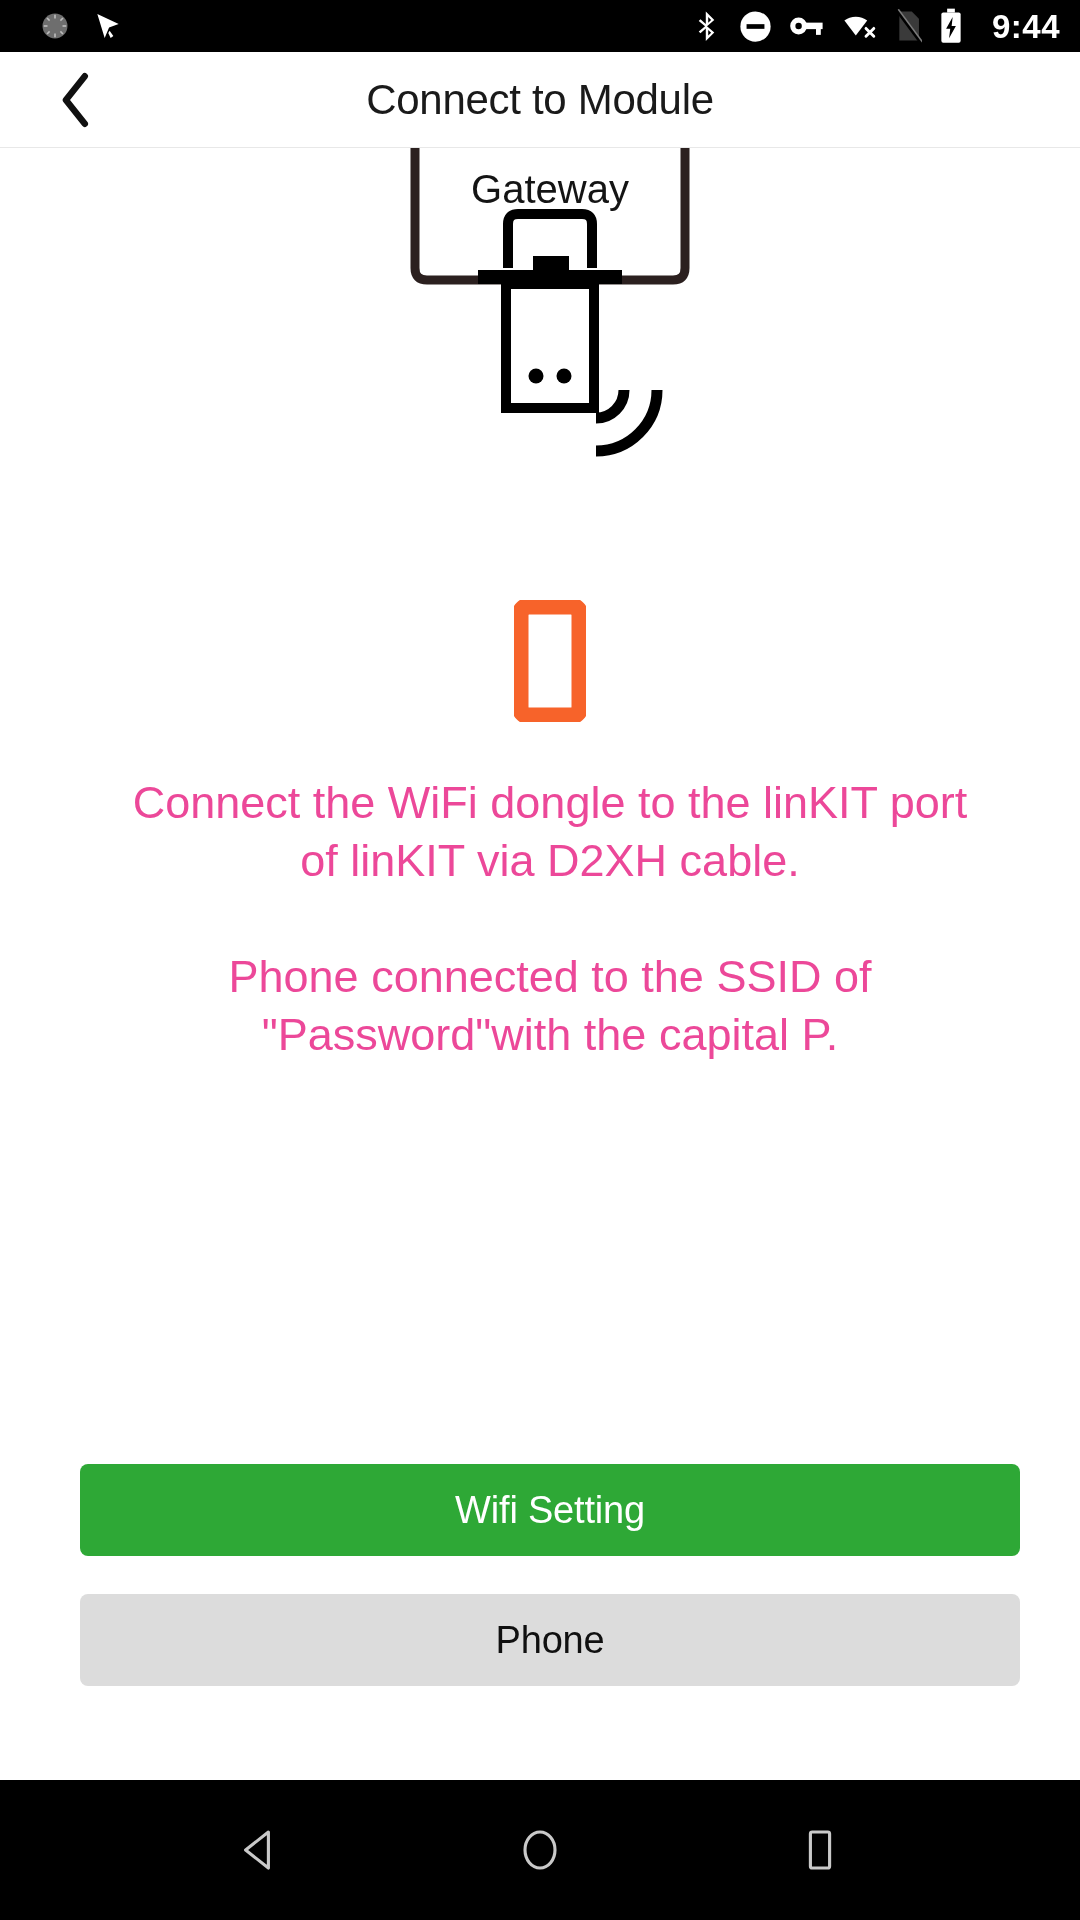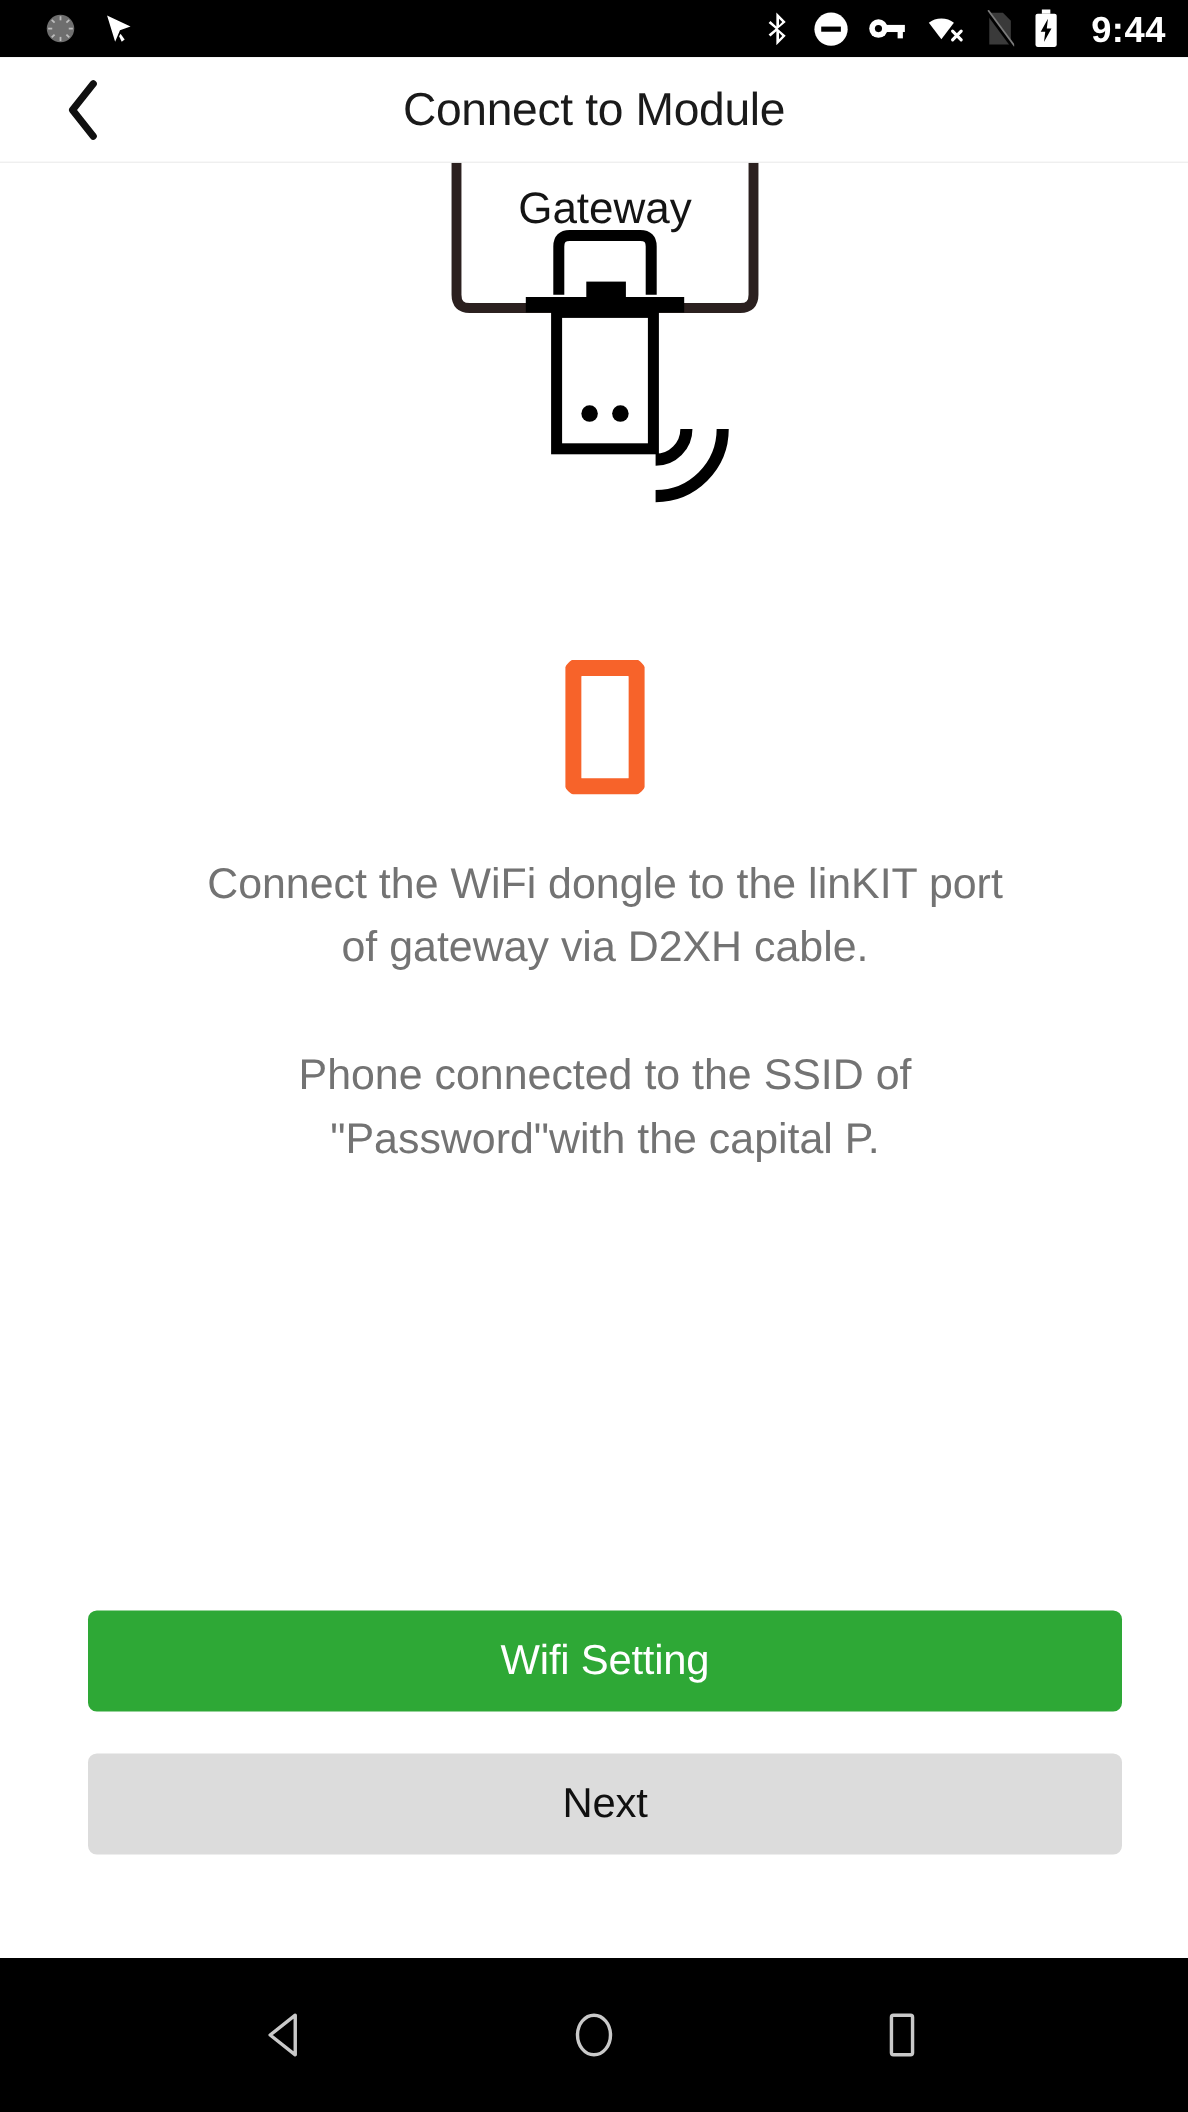--- a/index.html
+++ b/index.html
@@ -83,23 +83,23 @@
   .illustration svg { display:block; margin:0 auto; }
 
   .phone-icon-wrap {
     margin-top:-8px;
     flex:0 0 auto;
   }
 
   .body-text {
     width:900px;
     text-align:center;
-    font-size:39px;
+    font-size:45px;
     line-height:58px;
-    color:#737373;
+    color:#ec4899;
     margin-top:48px;
     flex:0 0 auto;
   }
   .para2 { margin-top:58px; }
 
   .buttons {
     width:100%;
     padding:0 60px;
     margin-top:auto;
     margin-bottom:94px;
@@ -256,31 +256,31 @@
     </div>
 
     <div class="phone-icon-wrap">
       <svg width="72" height="122" viewBox="0 0 72 122">
         <rect x="6" y="6" width="60" height="110" rx="9" ry="9" fill="none" stroke="#f7632a" stroke-width="17"></rect>
       </svg>
     </div>
 
     <div class="body-text">
       <div>Connect the WiFi dongle to the linKIT port</div>
-      <div>of gateway via D2XH cable.</div>
+      <div>of linKIT via D2XH cable.</div>
     </div>
 
     <div class="body-text para2">
       <div>Phone connected to the SSID of</div>
       <div>"Password"with the capital P.</div>
     </div>
 
     <div class="buttons">
       <div class="btn btn-primary">Wifi Setting</div>
-      <div class="btn btn-secondary">Next</div>
+      <div class="btn btn-secondary">Phone</div>
     </div>
 
   </div>
 
   <div class="navbar">
     <div class="nav-btn">
       <svg width="48" height="48" viewBox="0 0 40 40">
         <path d="M27 5 L8 20 L27 35 Z" fill="none" stroke="#c9c9c9" stroke-width="2.6" stroke-linejoin="round"></path>
       </svg>
     </div>

